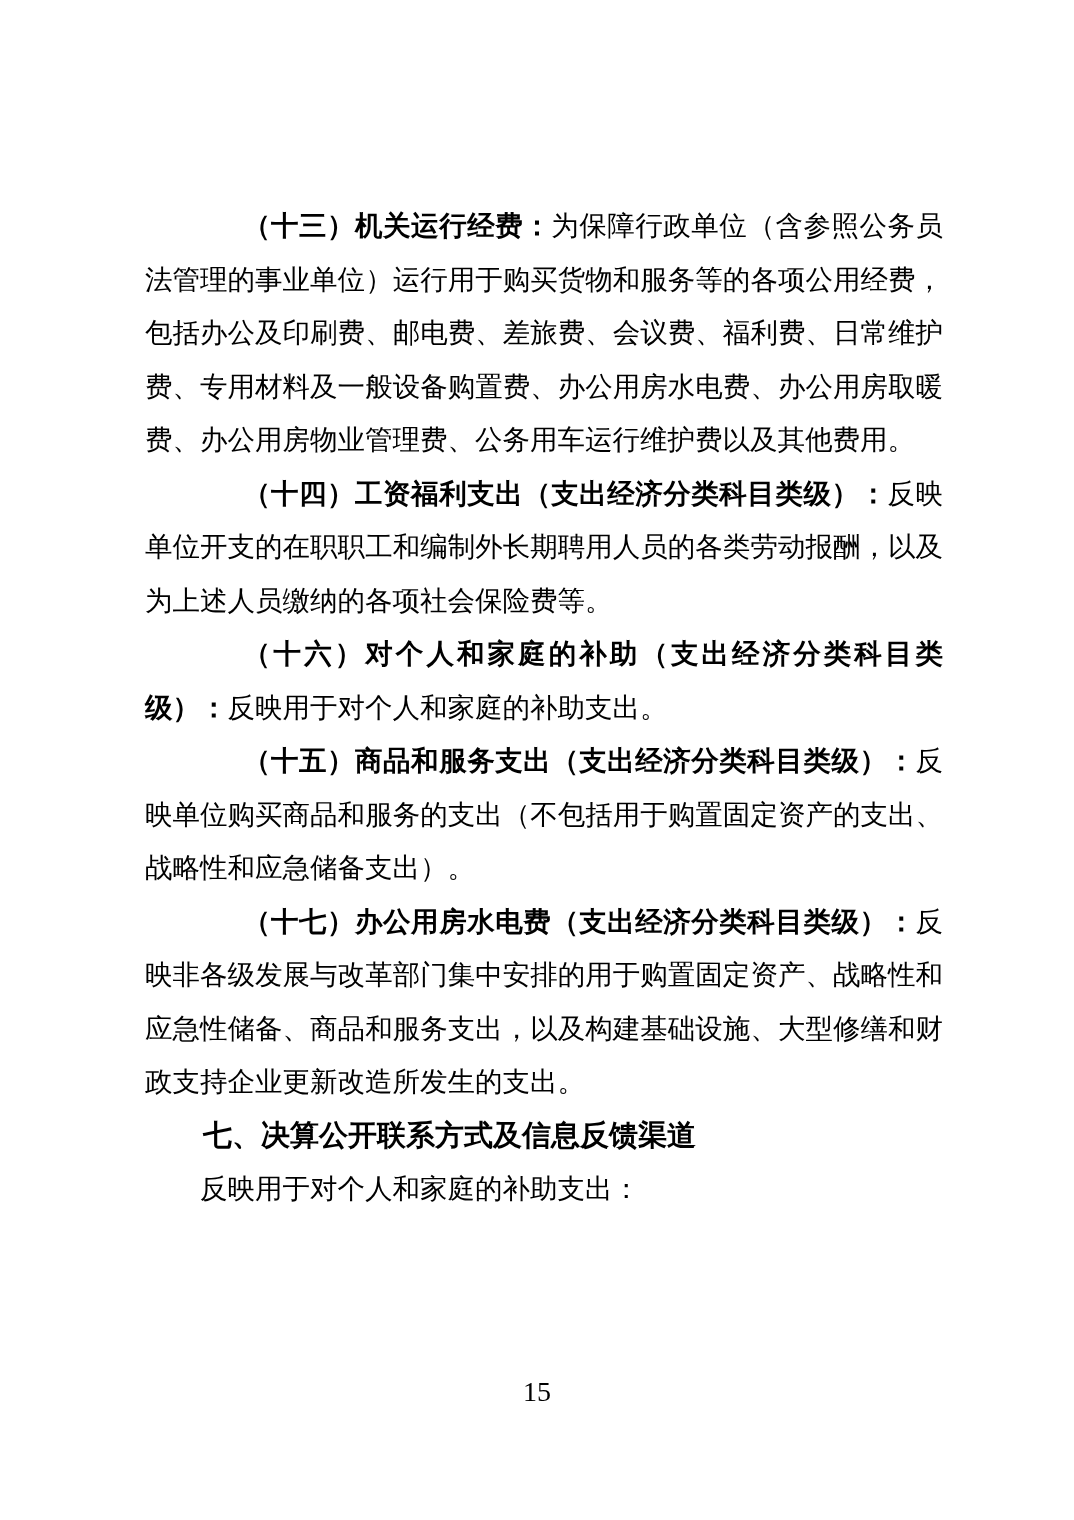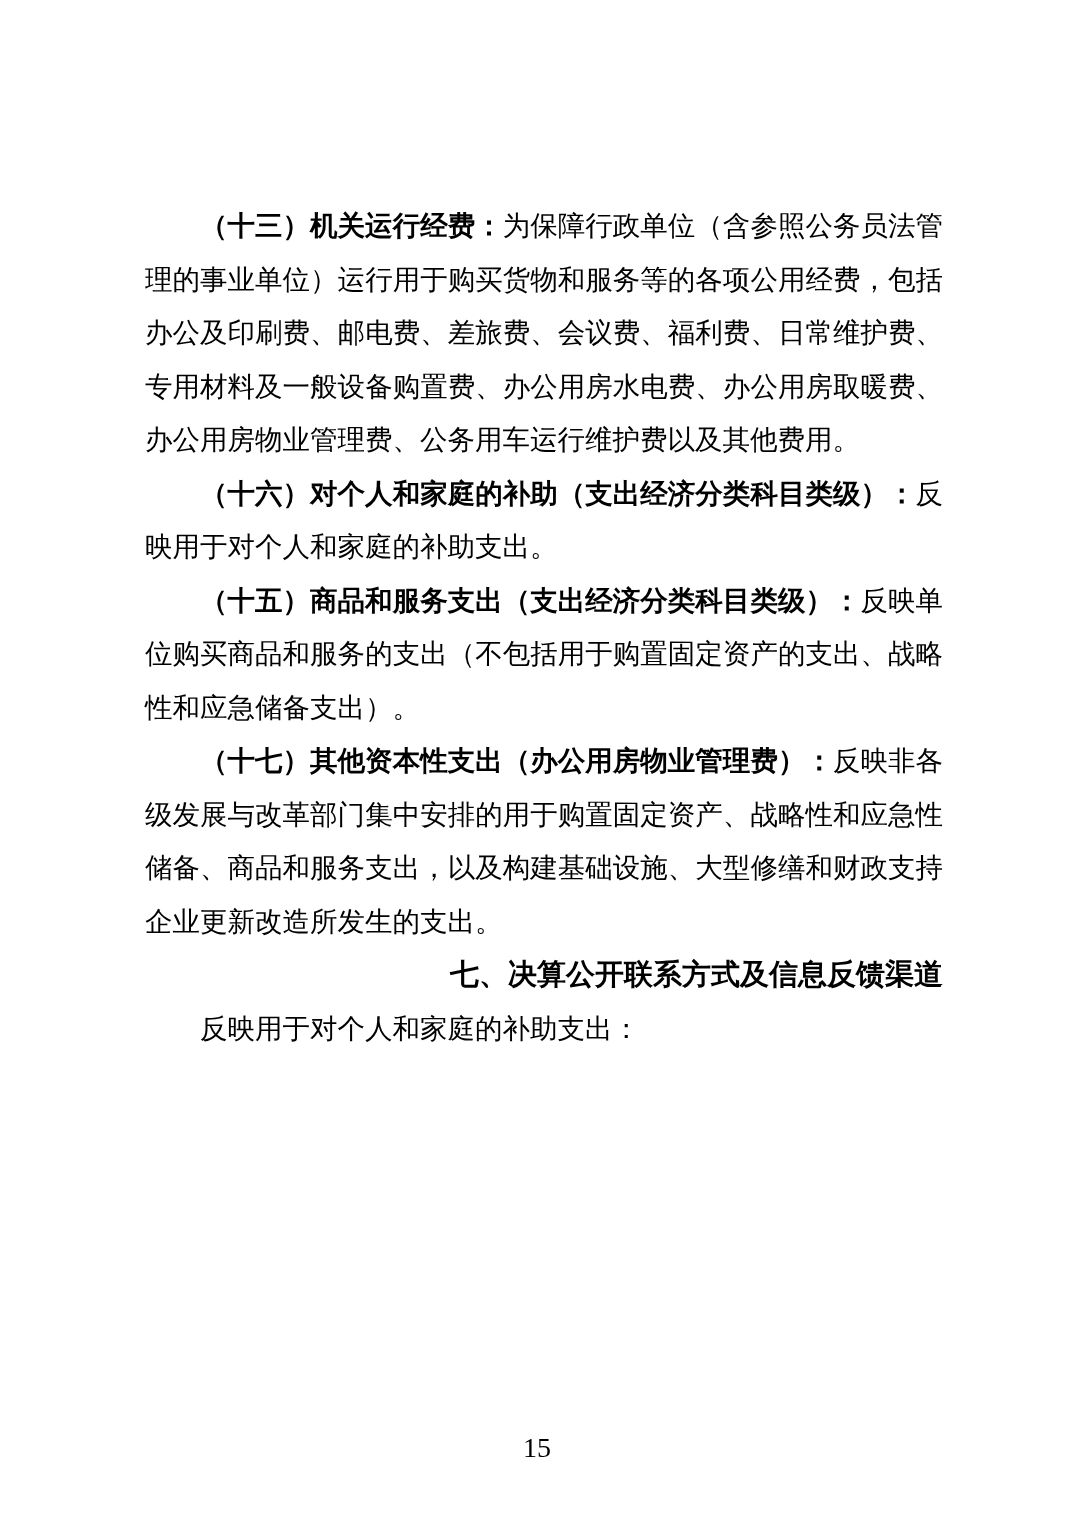--- a/index.html
+++ b/index.html
@@ -25,66 +25,68 @@
     line-height: 53.5px;
     text-align: justify;
     text-justify: inter-character;
   }
   .para {
     margin: 0;
     text-indent: 2em;
   }
   .para .lead {
     font-weight: bold;
+    margin-left: 43px;
   }
   .heading {
     margin: 0;
     text-indent: 2em;
     font-family: "Liberation Sans", "DejaVu Sans", sans-serif;
     font-weight: bold;
     font-size: 29px;
     line-height: 53.5px;
-    text-align: right;
+    text-align: left;
   }
   .contact-intro,
   .contact-line {
     margin: 0;
     text-indent: 2em;
     text-align: left;
   }
   .contact-line .phone {
     margin-left: 30px;
     font-family: "Liberation Serif", "DejaVu Serif", serif;
   }
   .page-number {
     position: absolute;
-    top: 1428px;
+    top: 1372px;
     left: 0;
     width: 100%;
     text-align: center;
     font-family: "Liberation Serif", "DejaVu Serif", serif;
     font-size: 28px;
     line-height: 40px;
     color: #000000;
   }
 </style>
 </head>
 <body>
 
 <div class="page">
   <div class="content">
 
     <p class="para"><span class="lead">（十三）机关运行经费：</span><span>为保障行政单位（含参照公务员法管理的事业单位）运行用于购买货物和服务等的各项公用经费，包括办公及印刷费、邮电费、差旅费、会议费、福利费、日常维护费、专用材料及一般设备购置费、办公用房水电费、办公用房取暖费、办公用房物业管理费、公务用车运行维护费以及其他费用。</span></p>
 
+    <p class="para"><span class="lead">（十四）工资福利支出（支出经济分类科目类级）：</span><span>反映单位开支的在职职工和编制外长期聘用人员的各类劳动报酬，以及为上述人员缴纳的各项社会保险费等。</span></p>
 
     <p class="para"><span class="lead">（十六）对个人和家庭的补助（支出经济分类科目类级）：</span><span>反映用于对个人和家庭的补助支出。</span></p>
 
     <p class="para"><span class="lead">（十五）商品和服务支出（支出经济分类科目类级）：</span><span>反映单位购买商品和服务的支出（不包括用于购置固定资产的支出、战略性和应急储备支出）。</span></p>
 
-    <p class="para"><span class="lead">（十七）其他资本性支出（办公用房物业管理费）：</span><span>反映非各级发展与改革部门集中安排的用于购置固定资产、战略性和应急性储备、商品和服务支出，以及构建基础设施、大型修缮和财政支持企业更新改造所发生的支出。</span></p>
+    <p class="para"><span class="lead">（十七）办公用房水电费（支出经济分类科目类级）：</span><span>反映非各级发展与改革部门集中安排的用于购置固定资产、战略性和应急性储备、商品和服务支出，以及构建基础设施、大型修缮和财政支持企业更新改造所发生的支出。</span></p>
 
     <h2 class="heading">七、决算公开联系方式及信息反馈渠道</h2>
 
     <p class="contact-intro">反映用于对个人和家庭的补助支出：</p>
 
 
   </div>
 
   <div class="page-number">15</div>
 </div>

